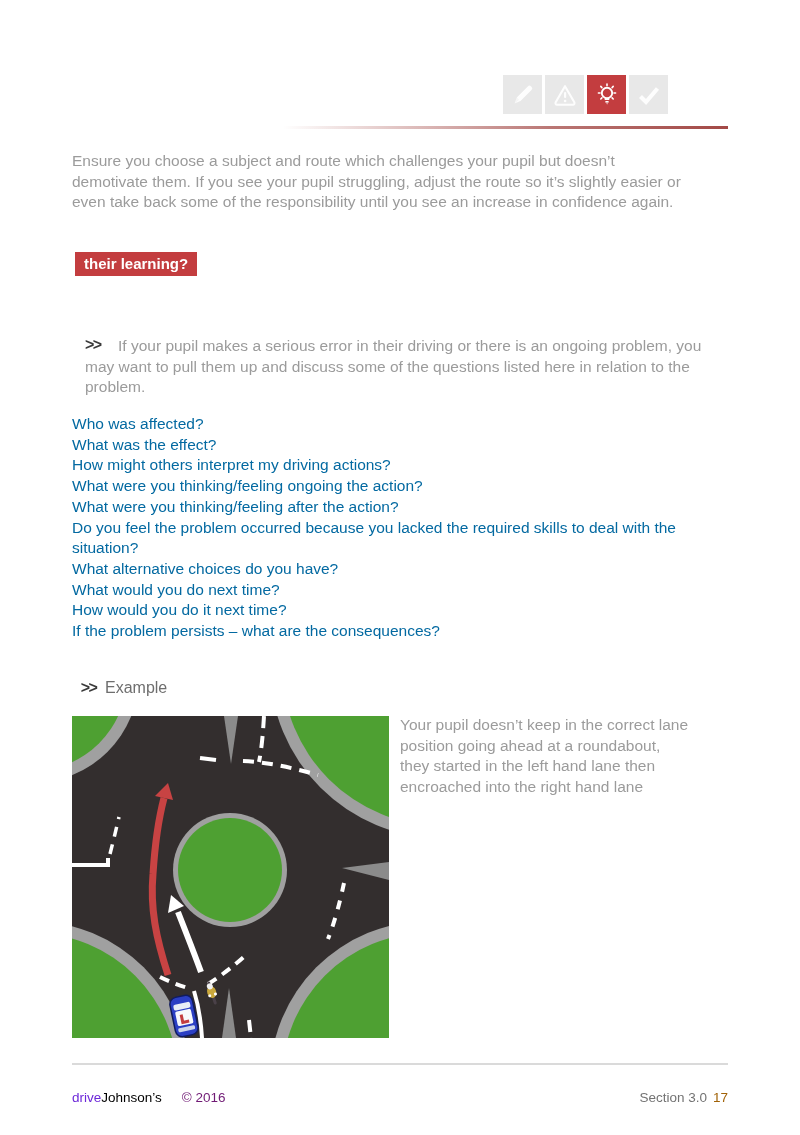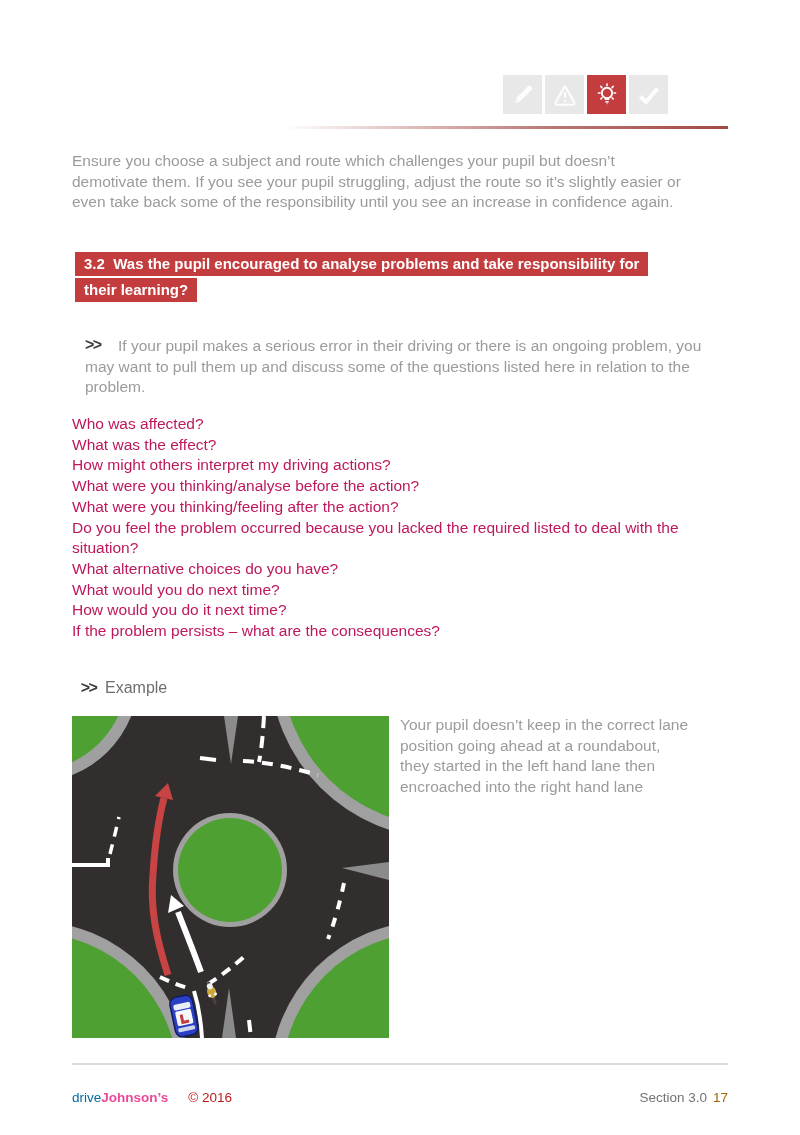--- a/index.html
+++ b/index.html
@@ -20,34 +20,34 @@
   .section-heading{position:absolute;top:252px;left:75px;}
   .heading-line{display:table;background:#c33d3f;color:#fff;font-weight:bold;font-size:15px;
                 line-height:17px;padding:3px 9px 4px;margin-bottom:2px;white-space:pre;}
 
   .marker{display:inline-block;width:33px;font-weight:800;letter-spacing:-1.5px;color:#3b3b3b;
           font-size:16px;}
   .discussion{position:absolute;top:336px;left:72px;margin-left:13px;}
   .discussion .txt{vertical-align:top;display:inline;}
 
   .questions{position:absolute;top:414px;left:72px;font-size:15.5px;line-height:20.7px;
-             color:#be185d;}
+             color:#0369a1;}
   .q-line{white-space:pre;}
 
   .example-row{position:absolute;top:679px;left:72px;font-size:16px;color:#6e6e6e;text-align:center;}
 
   .diagram{position:absolute;top:716px;left:72px;width:317px;height:322px;}
   .caption{position:absolute;top:715px;left:400px;}
 
   .footer-rule{position:absolute;top:1063px;left:72px;width:656px;height:2px;background:#dadada;}
   .footer{position:absolute;top:1090px;left:72px;width:656px;display:flex;align-items:baseline;
           font-size:13.5px;color:#4f4f4f;}
-  .brand-prefix{color:#0369a1;}
-  .brand-suffix{color:#ec4899;font-weight:bold;}
-  .copyright{margin-left:20px;color:#b91c1c;}
+  .brand-prefix{color:#6d28d9;}
+  .brand-suffix{color:#000000;font-weight:normal;}
+  .copyright{margin-left:20px;color:#701a75;}
   .footer-right{margin-left:auto;}
   .section-label{color:#737373;}
   .page-number{color:#a16207;margin-left:6px;}
 </style>
 </head>
 <body>
 
 <div class="page">
 
   <div class="toolbar">
@@ -89,38 +89,37 @@
   </div>
 
   <div class="rule"></div>
 
   <div class="intro body-text">Ensure you choose a subject and route which challenges your pupil but doesn’t
 demotivate them. If you see your pupil struggling, adjust the route so it’s slightly easier or
 even take back some of the responsibility until you see an increase in confidence again.</div>
 
   <div class="section-heading">
 
-  <span class="heading-line">3.2  Was the pupil encouraged to analyse problems and take responsibility for</span>
       <span class="heading-line">their learning?</span>
     </div>
 
   <div class="discussion">
     <span class="marker">&gt;&gt;</span><span class="txt body-text">If your pupil makes a serious error in their driving or there is an ongoing problem, you
 may want to pull them up and discuss some of the questions listed here in relation to the
 problem.</span>
   </div>
 
   <div class="questions">
 
   <div class="q-line">Who was affected?</div>
       <div class="q-line">What was the effect?</div>
       <div class="q-line">How might others interpret my driving actions?</div>
-      <div class="q-line">What were you thinking/analyse before the action?</div>
+      <div class="q-line">What were you thinking/feeling ongoing the action?</div>
       <div class="q-line">What were you thinking/feeling after the action?</div>
-      <div class="q-line">Do you feel the problem occurred because you lacked the required listed to deal with the
+      <div class="q-line">Do you feel the problem occurred because you lacked the required skills to deal with the
 situation?</div>
       <div class="q-line">What alternative choices do you have?</div>
       <div class="q-line">What would you do next time?</div>
       <div class="q-line">How would you do it next time?</div>
       <div class="q-line">If the problem persists – what are the consequences?</div>
     </div>
 
   <div class="example-row">
     <span class="marker">&gt;&gt;</span><span>Example</span>
   </div>

